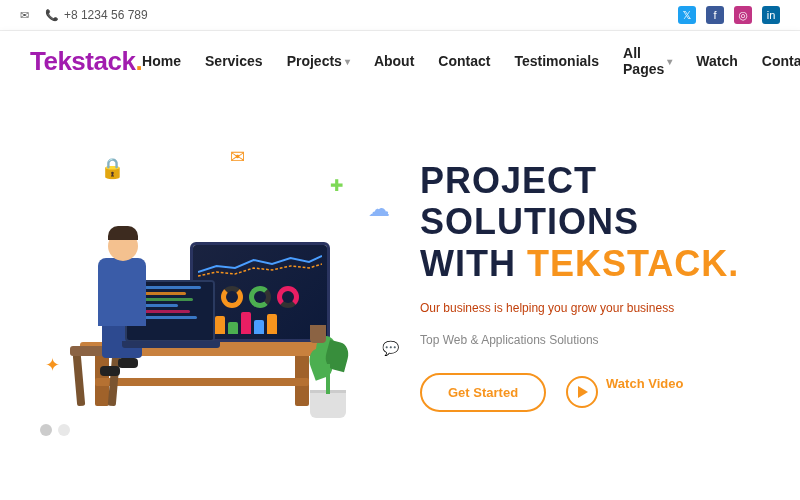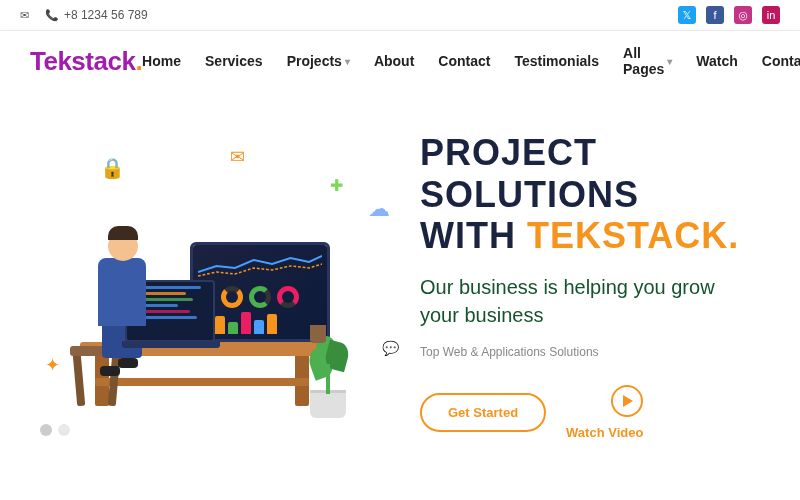--- a/index.html
+++ b/index.html
@@ -21,21 +21,21 @@
     .top-bar-right { display: flex; align-items: center; gap: 10px; }
     .social-icon {
       width: 18px; height: 18px;
       border-radius: 3px;
       display: flex; align-items: center; justify-content: center;
       font-size: 11px; color: #fff; cursor: pointer;
     }
     .social-twitter { background: #1da1f2; }
     .social-facebook { background: #3b5998; }
     .social-instagram { background: #c13584; }
-    .social-linkedin { background: #be185d; }
+    .social-linkedin { background: #0369a1; }
 
     
     nav {
       background: #fff;
       padding: 14px 30px;
       display: flex;
       align-items: center;
       justify-content: space-between;
       box-shadow: 0 2px 8px rgba(0,0,0,0.08);
     }
@@ -379,22 +379,22 @@
       font-size: 36px;
       font-weight: 800;
       color: #1a2340;
       line-height: 1.15;
       text-transform: uppercase;
       letter-spacing: 1px;
       margin-bottom: 16px;
     }
     .hero-title .accent { color: #f7941d; }
     .hero-subtitle {
-      font-size: 20px;
-      color: #14532d;
+      font-size: 12px;
+      color: #c2410c;
       margin-bottom: 16px;
       line-height: 1.4;
     }
     .hero-tagline {
       font-size: 12px;
       color: #888;
       margin-bottom: 26px;
     }
     .hero-buttons { display: flex; align-items: center; gap: 20px; }
     .btn-get-started {
@@ -403,29 +403,28 @@
       color: #f7941d;
       background: #fff;
       border-radius: 25px;
       font-size: 13px;
       font-weight: 600;
       cursor: pointer;
       transition: all 0.2s;
     }
     .btn-watch {
       display: flex;
-      align-items: flex-end;
+      align-items: flex-start;
       gap: 8px;
       color: #f7941d;
       font-size: 13px;
       font-weight: 600;
       cursor: pointer;
       background: none;
       border: none;
-      flex-direction: column;
     }
     .play-circle {
       width: 32px;
       height: 32px;
       border: 2px solid #f7941d;
       border-radius: 50%;
       display: flex;
       align-items: center;
       justify-content: center;
     }

